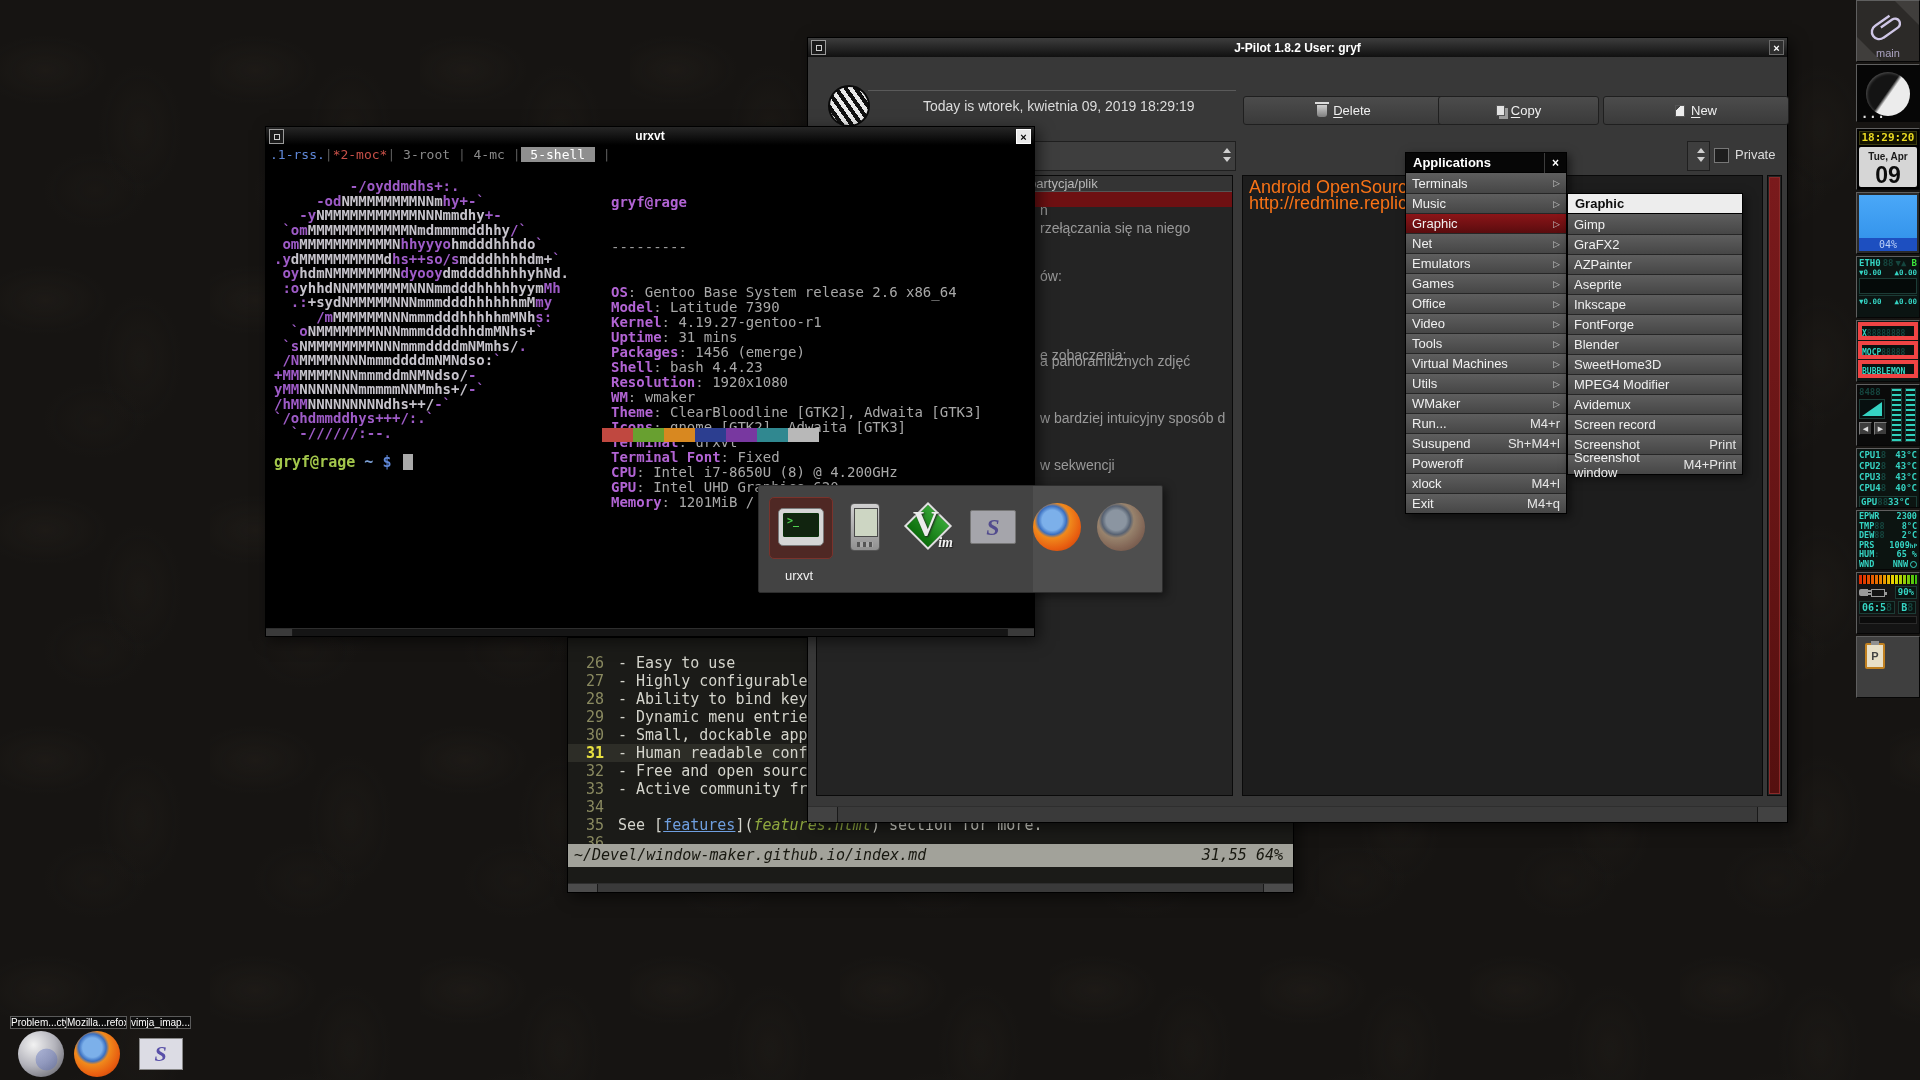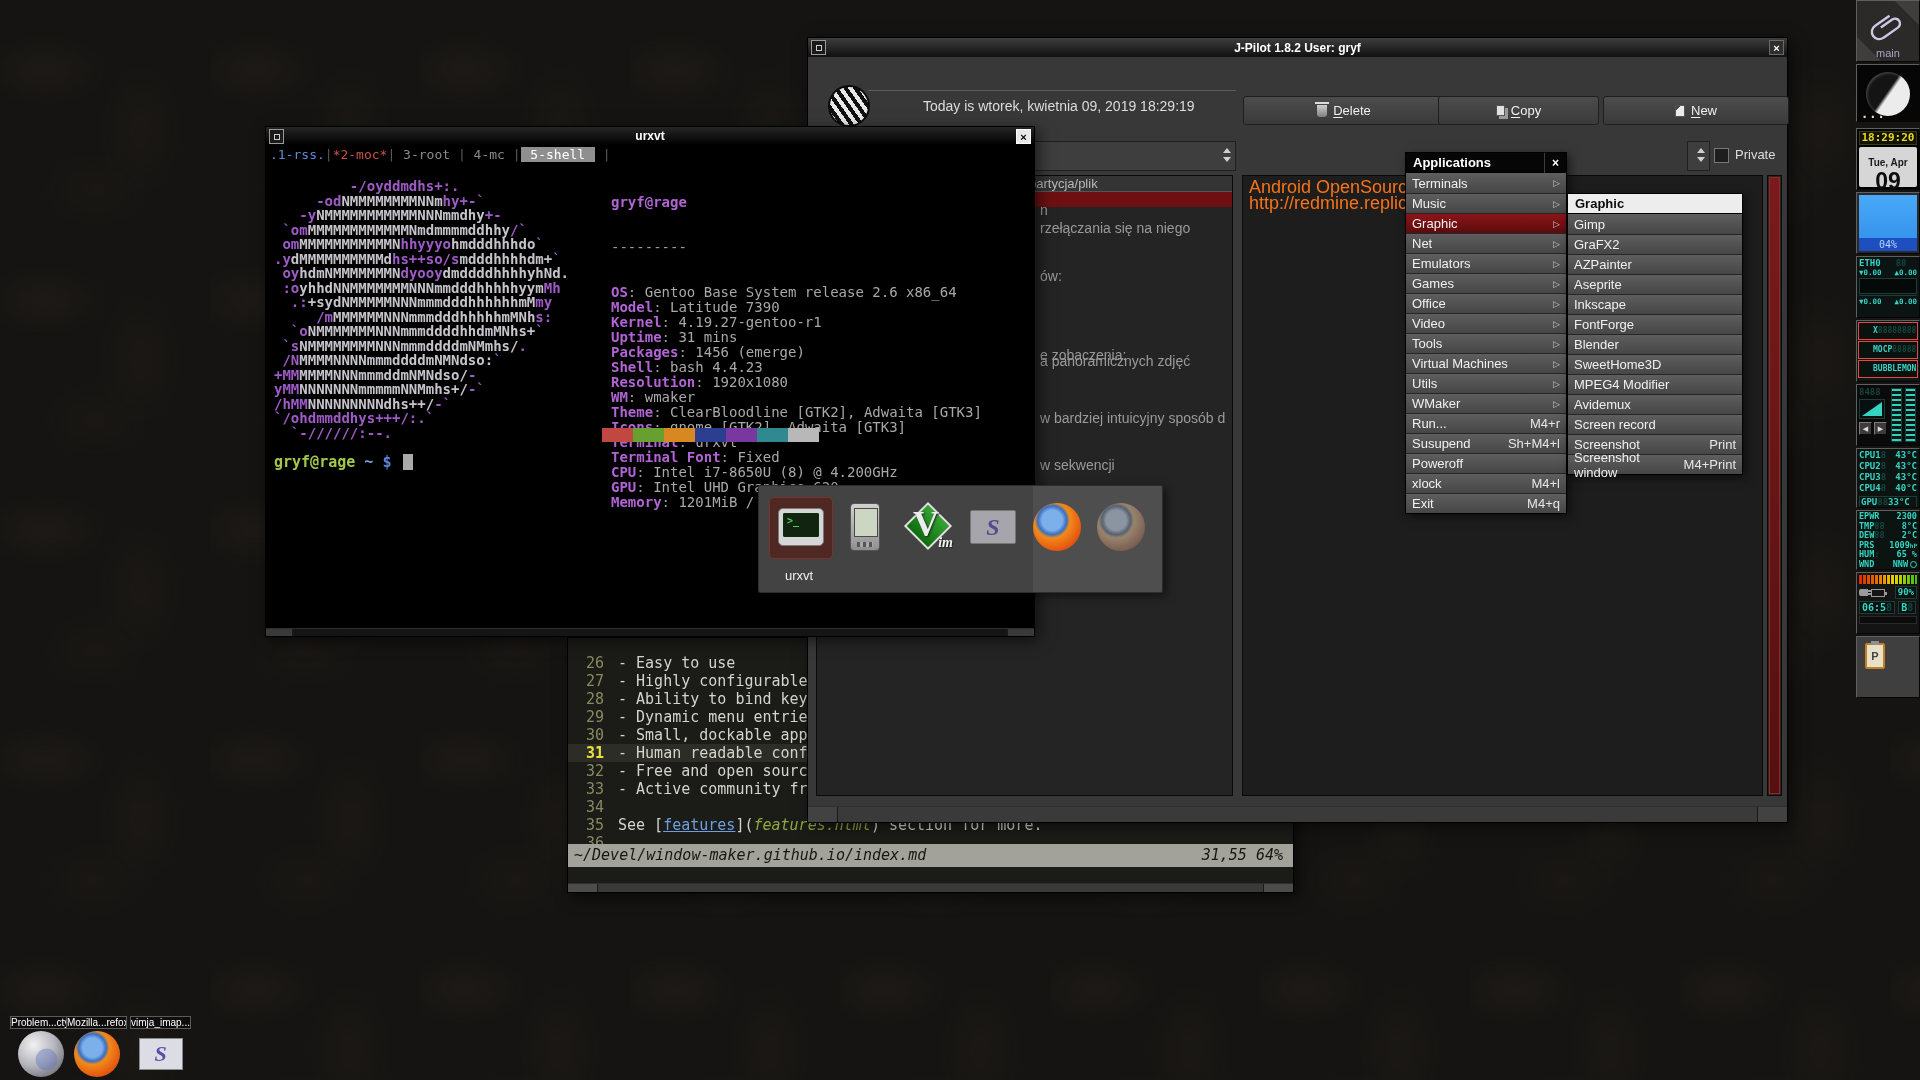--- a/index.html
+++ b/index.html
@@ -143,35 +143,35 @@
 .tri.bl{left:0;bottom:0;clip-path:polygon(0 0,0 100%,100% 100%)}
 .clip-svg{position:absolute;left:12px;top:8px;width:38px;height:38px;transform:rotate(10deg)}
 .clip-label{position:absolute;bottom:2px;left:0;right:0;text-align:center;color:#aaa2c0;font-size:11px}
 .t-moon{top:64px;height:58px;background:#060606}
 .moon-circle{position:absolute;left:9px;top:7px;width:44px;height:44px;border-radius:50%;
  background:linear-gradient(125deg,#141414 47%,#ececec 53%);box-shadow:inset 1px 1px 3px rgba(255,255,255,.25)}
 .moon-dots{position:absolute;left:4px;bottom:0;color:#e0e0e0;font:bold 12px "DejaVu Sans Mono",monospace;letter-spacing:1px}
 .t-clock{top:128px;height:62px;background:#000}
 .clk-time{margin:2px;height:14px;background:#121200;border:1px solid #3a3a10;color:#e8d820;font:bold 11px/12px "DejaVu Sans Mono",monospace;text-align:center;letter-spacing:0}
 .clk-cal{margin:0 2px;height:40px;background:#d6d6d6;border-radius:2px;text-align:center}
-.clk-day{font:bold 10px/12px "Liberation Sans",sans-serif;color:#1a1a1a;padding-top:10px}
+.clk-day{font:bold 10px/12px "Liberation Sans",sans-serif;color:#1a1a1a;padding-top:4px}
 .clk-date{font:bold 23px/24px "Liberation Sans",sans-serif;color:#0c0c0c}
 .t-load{top:192px;height:62px;background:#2a2a2a}
 .load-area{position:absolute;left:2px;right:2px;top:2px;bottom:2px;background:linear-gradient(#4aa8f8,#2f8fe8)}
 .load-strip{position:absolute;left:2px;right:2px;bottom:2px;height:13px;background:#1d4fc0;display:flex;align-items:center;justify-content:center}
 .load-strip span{color:#bcd2f8;font:10px "DejaVu Sans Mono",monospace}
 .lcd{color:#35d4c3}.lcd-dim{color:#15463f}
 .t-net{top:256px;height:62px;background:#0b1412;padding:1px 2px;font:bold 9px "DejaVu Sans Mono",monospace}
-.net-r1{display:flex;gap:15px;align-items:flex-start}
+.net-r1{display:flex;gap:2px;align-items:flex-start}
 .net-flag{color:#3ce83c;margin-left:auto}
 .net-r2,.net-r3{display:flex;justify-content:space-between;font-size:7.5px}
 .net-graph{height:16px;background:#050a09;border:1px solid #1c3c36;margin:1px 0}
 .net-r3{border-top:1px solid #1c3c36;padding-top:1px}
 .t-lcd{top:320px;height:62px;background:#0e1614;padding:1px;font:bold 8px/16px "DejaVu Sans Mono",monospace}
-.lcd-row{height:18px;border:1px solid #ef4444;background:#0a1210;margin-bottom:1px;padding-left:14px;white-space:nowrap}
+.lcd-row{height:18px;border:4px solid #ef4444;background:#0a1210;margin-bottom:1px;padding-left:0;white-space:nowrap}
 .t-mixer{top:384px;height:62px;background:#0a0a0a;display:flex}
 .mx-left{width:32px;padding:2px}
 .mx-dig{font:bold 9px "DejaVu Sans Mono",monospace}
 .mx-vol{width:26px;height:20px;border:1px solid #1c3c36;background:#071010;margin-top:2px;position:relative}
 .mx-vol i{position:absolute;left:2px;bottom:2px;width:0;height:0;border-left:20px solid transparent;border-bottom:14px solid #35d4c3}
 .mx-btns{display:flex;gap:2px;margin-top:3px}
 .mx-b{width:13px;height:13px;background:#3c3c3c;border:1px solid;border-color:#7a7a7a #0a0a0a #0a0a0a #7a7a7a;color:#ddd;font-size:7px;display:flex;align-items:center;justify-content:center}
 .mx-bars{flex:1;display:flex;gap:3px;padding:3px 2px}
 .mx-bars .bar{width:11px;height:54px;border:1px solid #1c3c36;background:repeating-linear-gradient(0deg,#2fd0bc 0 2px,#0a1614 2px 5px)}
 .t-temps{top:448px;height:60px;background:#0c1411;padding:1px 2px;font:bold 9px/11px "DejaVu Sans Mono",monospace}

